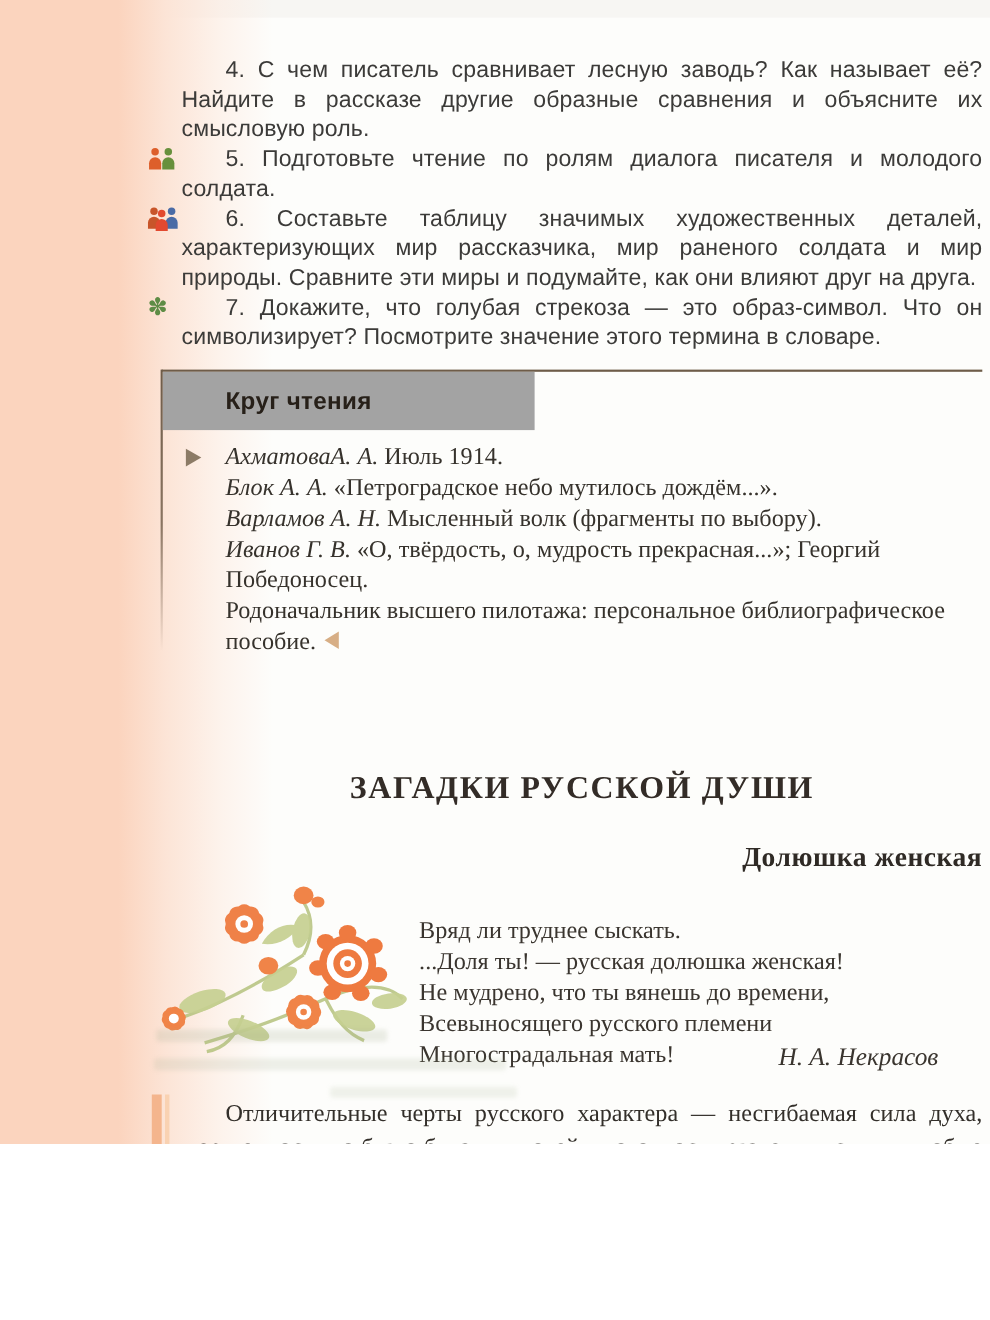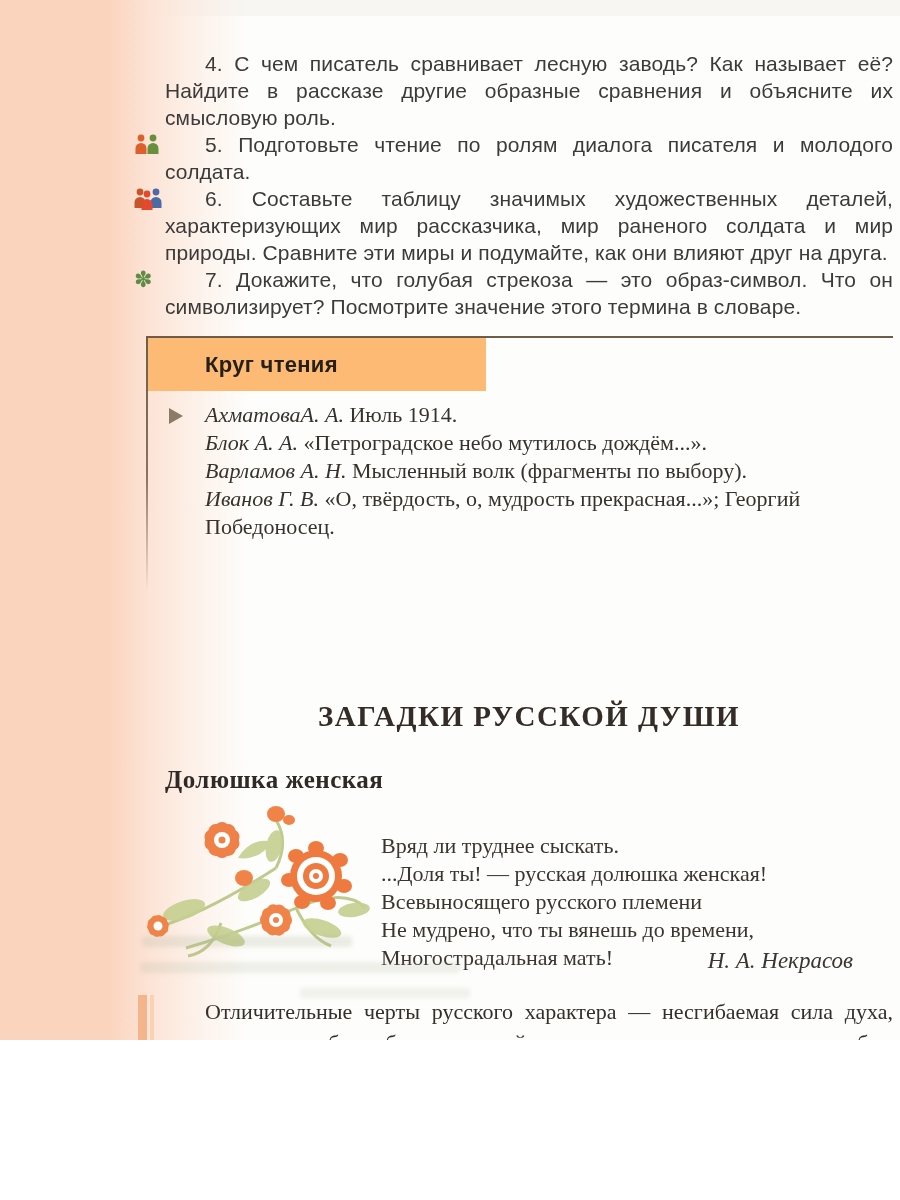--- a/index.html
+++ b/index.html
@@ -21,41 +21,41 @@
     font-family:"Liberation Sans", sans-serif;
     font-size:21px; line-height:27px; color:#3c3b39; letter-spacing:.1px;
   }
   .q-icon{position:absolute; left:-31px; top:3px; width:30px; height:24px;}
   .q-icon .ast{font-size:22px; line-height:22px; color:#5e8c45; font-family:"DejaVu Sans", sans-serif;}
   
   .rc-topline{position:absolute; left:147px; top:336px; width:746px; height:2px; background:#6e5c49;}
   .rc-leftline{position:absolute; left:146px; top:336px; width:2px; height:256px;
     background:linear-gradient(180deg,#6e5c49 0,#8a7461 55%,rgba(138,116,97,0) 100%);}
   .rc-header-box{
-    position:absolute; left:148px; top:338px; width:338px; height:53px; background:#fdba74;
+    position:absolute; left:148px; top:338px; width:338px; height:53px; background:#a3a3a3;
     display:flex; align-items:center;
   }
   .rc-header-box span{
     margin-left:57px; font-family:"Liberation Sans", sans-serif;
     font-weight:bold; font-size:22px; color:#272019; letter-spacing:.3px;
   }
   .rc-list{position:absolute; left:205px; top:401px; width:690px;}
   .rc-list p{margin:0; font-size:22px; line-height:28px; color:#36322c; text-align:left;}
   .rc-list .author{font-style:italic;}
   .rc-start{position:absolute; left:-36px; top:7px; width:0; height:0;
     border-left:14px solid #8c7b66; border-top:8px solid transparent; border-bottom:8px solid transparent;}
   .rc-end{display:inline-block; width:0; height:0; margin-left:8px;
     border-right:13px solid #d7ae85; border-top:8px solid transparent; border-bottom:8px solid transparent;}
   
   .chapter-title{
     position:absolute; left:165px; top:700px; width:728px; margin:0; text-align:center;
     font-size:29px; font-weight:bold; color:#332c27; letter-spacing:1.5px;
   }
   .sub-title{
-    position:absolute; left:165px; top:766px; width:728px; margin:0; text-align:left;
+    position:absolute; left:165px; top:766px; width:728px; margin:0; text-align:right;
     font-size:25px; font-weight:bold; color:#2f2a25; letter-spacing:.5px;
   }
   
   .flowers{position:absolute; left:126px; top:798px;}
   .poem{position:absolute; left:381px; top:832px; width:515px;}
   .poem div{font-size:22px; line-height:28px; color:#3a352f;}
   .poem-attrib{
     position:absolute; left:381px; top:948px; width:472px; text-align:right;
     font-style:italic; font-size:23px; color:#3a352f;
   }
@@ -132,20 +132,21 @@
   <div class="rc-leftline"></div>
   <div class="rc-header-box">
     <span>Круг чтения</span>
   </div>
   <section class="rc-list">
     <span class="rc-start"></span>
   <p><span class="author">АхматоваА. А.</span> Июль 1914.</p>
       <p><span class="author">Блок А. А.</span> «Петроградское небо мутилось дождём...».</p>
       <p><span class="author">Варламов А. Н.</span> Мысленный волк (фрагменты по выбору).</p>
       <p><span class="author">Иванов Г. В.</span> «О, твёрдость, о, мудрость прекрасная...»; Георгий Победоносец.</p>
+      <p>Родоначальник высшего пилотажа: персональное библиографическое пособие.<span class="rc-end"></span></p>
     </section>
 
   <h1 class="chapter-title">ЗАГАДКИ РУССКОЙ ДУШИ</h1>
   <h2 class="sub-title">Долюшка женская</h2>
 
   <svg class="flowers" width="258" height="168" viewBox="0 0 258 168">
     <g stroke="#b9c584" stroke-width="3" fill="none" opacity="0.9">
       <path d="M30 130 C 70 118, 110 96, 150 70"></path>
       <path d="M60 150 C 95 140, 130 128, 170 110 C 200 97, 225 95, 240 110"></path>
       <path d="M150 70 C 160 50, 158 35, 150 22"></path>
@@ -217,22 +218,22 @@
     <g fill="#f08448">
       <ellipse cx="150" cy="16" rx="9" ry="8"></ellipse>
       <ellipse cx="163" cy="22" rx="6" ry="5"></ellipse>
       <ellipse cx="118" cy="80" rx="9" ry="8"></ellipse>
     </g>
   </svg>
 
   <div class="poem">
       <div>Вряд ли труднее сыскать.</div>
       <div>...Доля ты! — русская долюшка женская!</div>
+      <div>Не мудрено, что ты вянешь до времени,</div>
       <div>Всевыносящего русского племени</div>
-      <div>Не мудрено, что ты вянешь до времени,</div>
       <div>Многострадальная мать!</div>
     </div>
   <div class="poem-attrib">Н. А. Некрасов</div>
 
   <div class="bleed b1"></div>
   <div class="bleed b2"></div>
   <div class="bleed b3"></div>
 
   <div class="par-bar"></div>
   <div class="par-bar2"></div>

